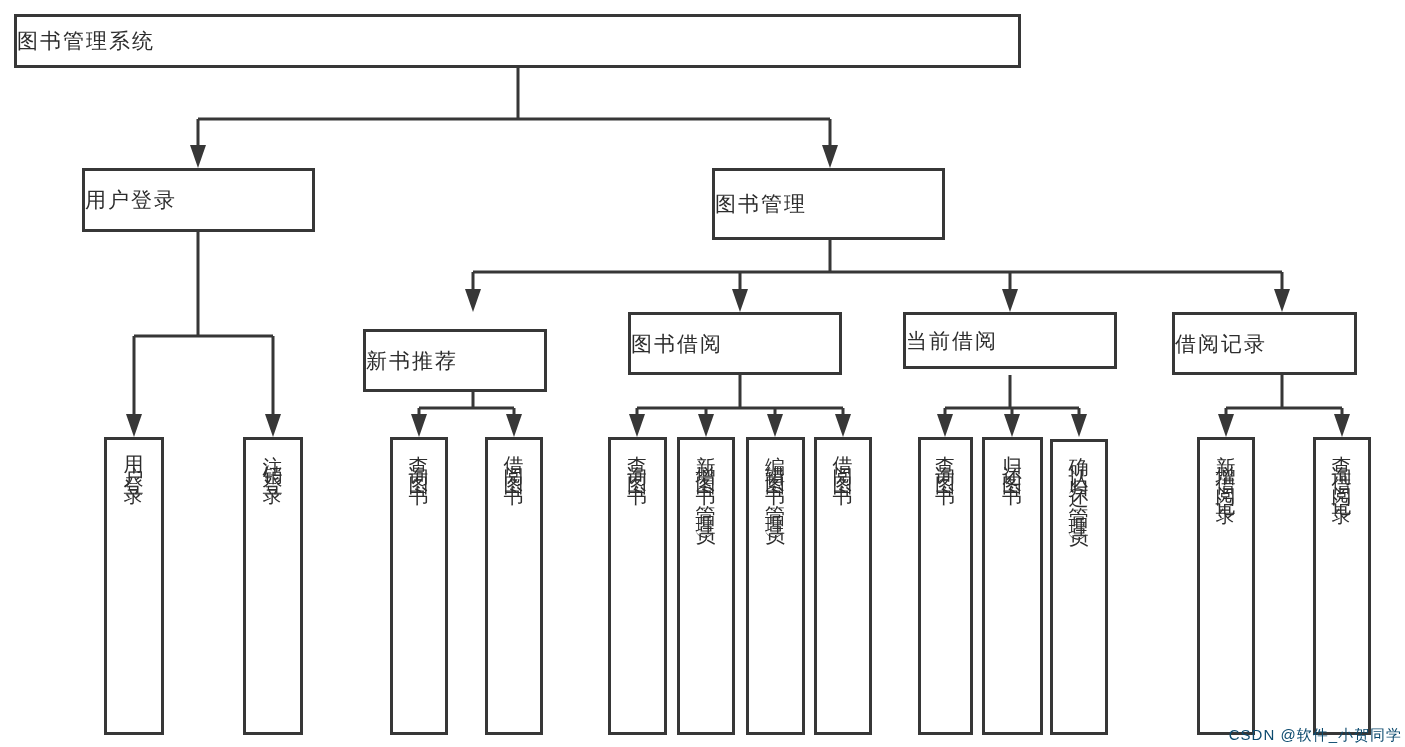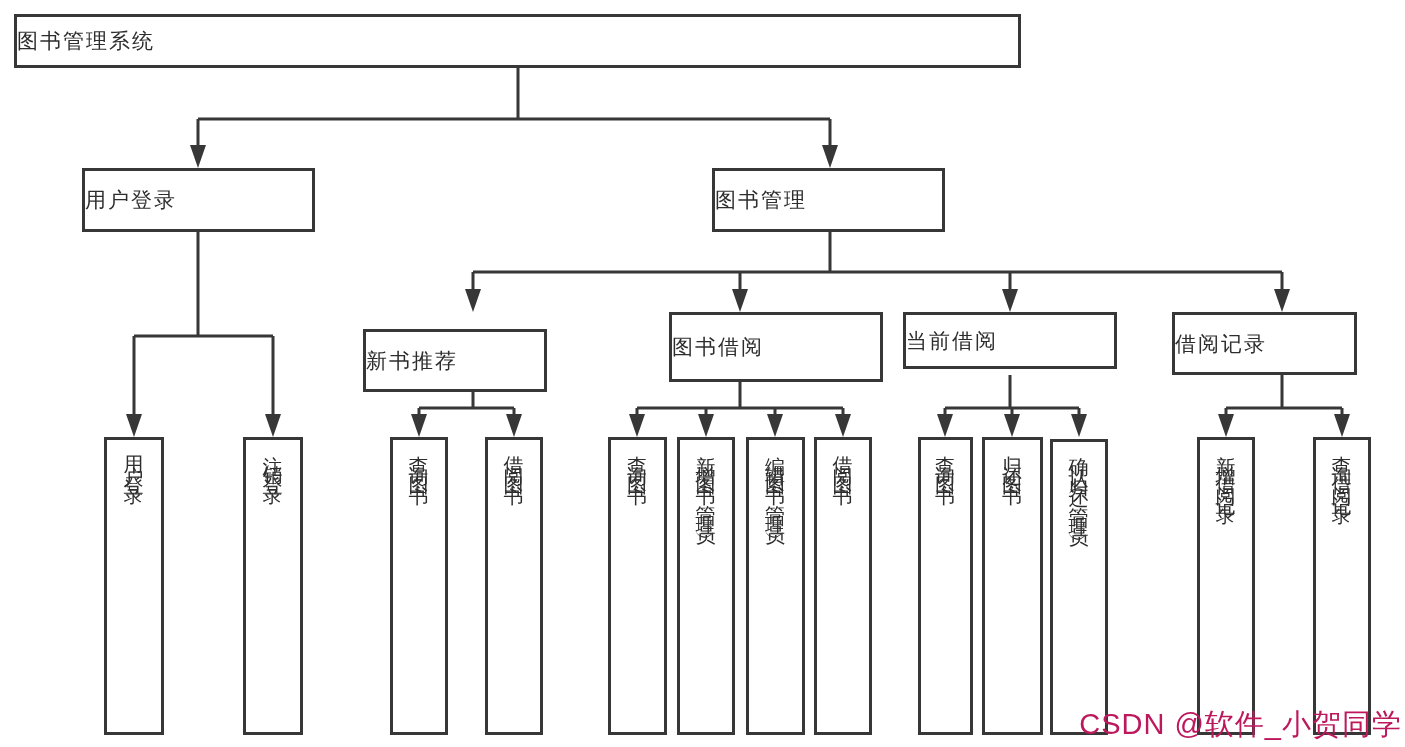--- a/index.html
+++ b/index.html
@@ -41,22 +41,22 @@
     writing-mode: vertical-rl;
     text-orientation: mixed;
     font-size: 20px;
     letter-spacing: 10px;
     line-height: 1;
   }
   .watermark {
     position: absolute;
     right: 3px;
     bottom: 2px;
-    font-size: 29px;
-    color: #be185d;
+    font-size: 15px;
+    color: #0c4a6e;
     letter-spacing: 1px;
     z-index: 5;
     white-space: nowrap;
   }
 </style>
 </head>
 <body>
 
 <div class="canvas">
 
@@ -100,28 +100,28 @@
     </g>
   </svg>
 
   <div class="box h" style="left:14px;top:14px;width:1007px;height:54px">
     <span>图书管理系统</span>
   </div>
 
   <div class="box h" style="left:82px;top:168px;width:233px;height:64px">
     <span>用户登录</span>
   </div>
-  <div class="box h" style="left:712px;top:168px;width:233px;height:64px">
+  <div class="box h" style="left:712px;top:168px;width:233px;height:72px">
     <span>图书管理</span>
   </div>
 
   <div class="box h" style="left:363px;top:329px;width:184px;height:63px">
     <span>新书推荐</span>
   </div>
-  <div class="box h" style="left:669px;top:312px;width:214px;height:70px">
+  <div class="box h" style="left:628px;top:312px;width:214px;height:63px">
     <span>图书借阅</span>
   </div>
   <div class="box h" style="left:903px;top:312px;width:214px;height:57px">
     <span>当前借阅</span>
   </div>
   <div class="box h" style="left:1172px;top:312px;width:185px;height:63px">
     <span>借阅记录</span>
   </div>
 
   <div class="box v" style="left:104px;top:437px;width:60px;height:298px">

